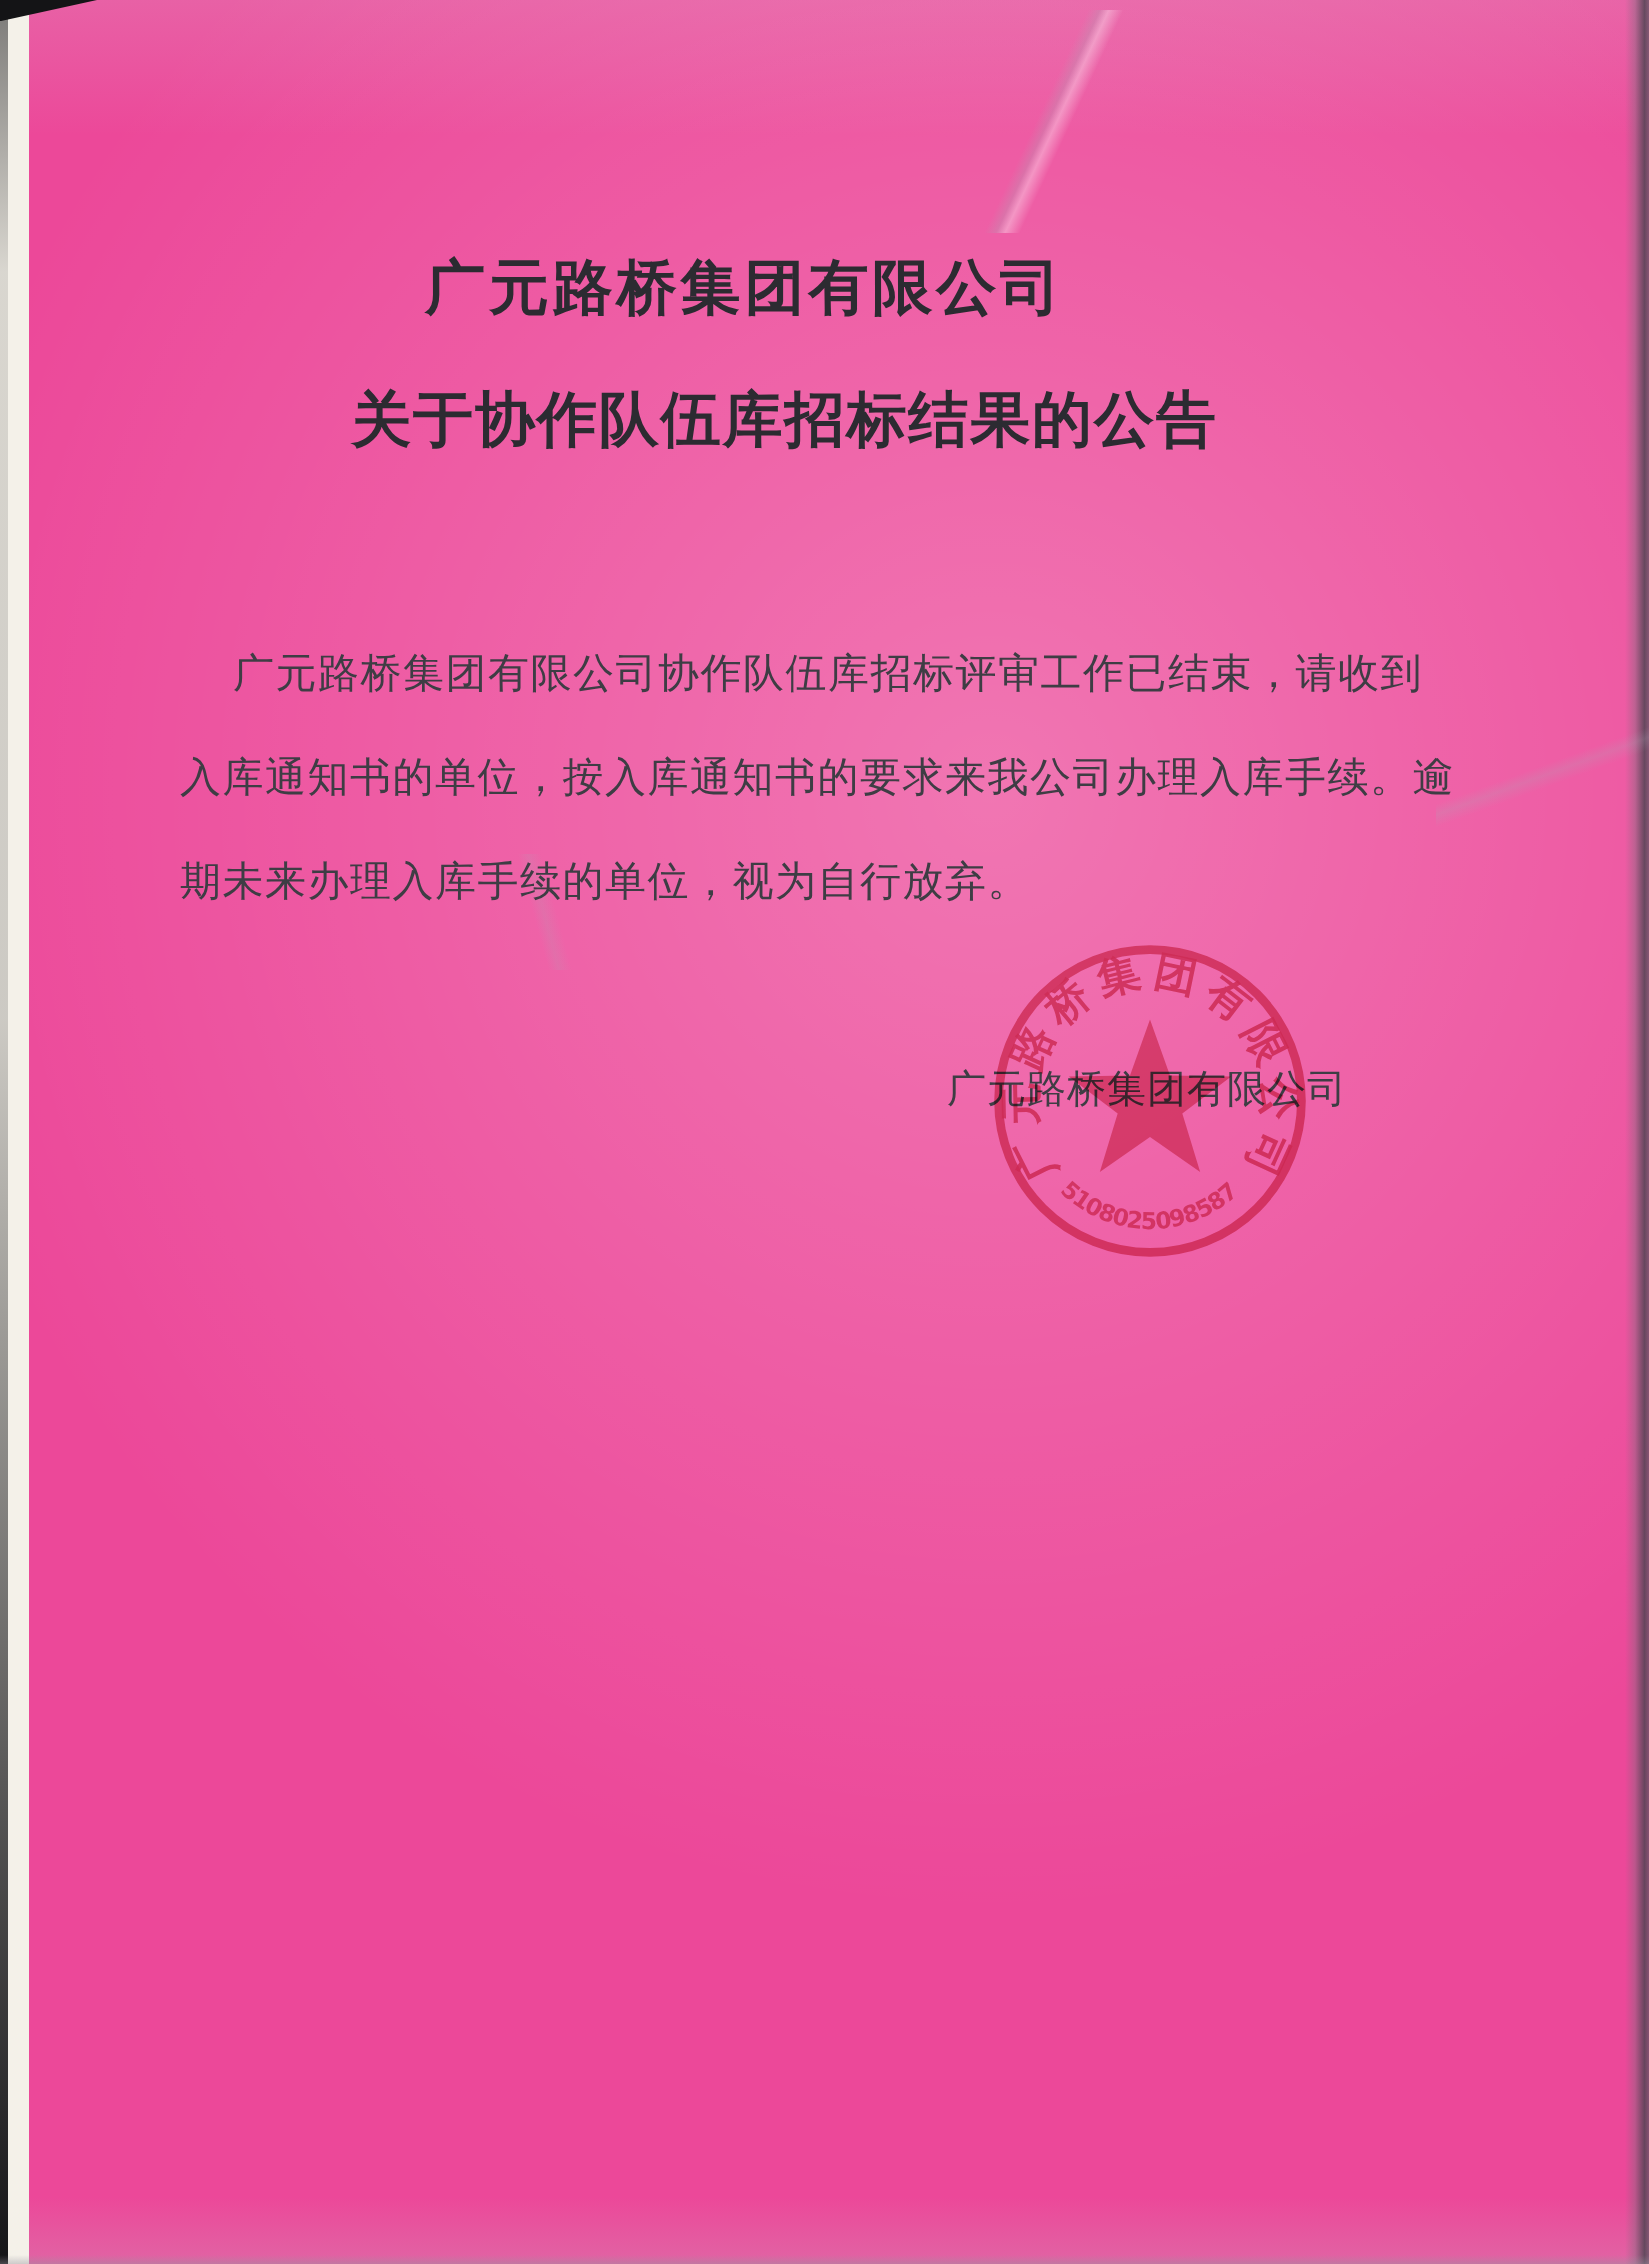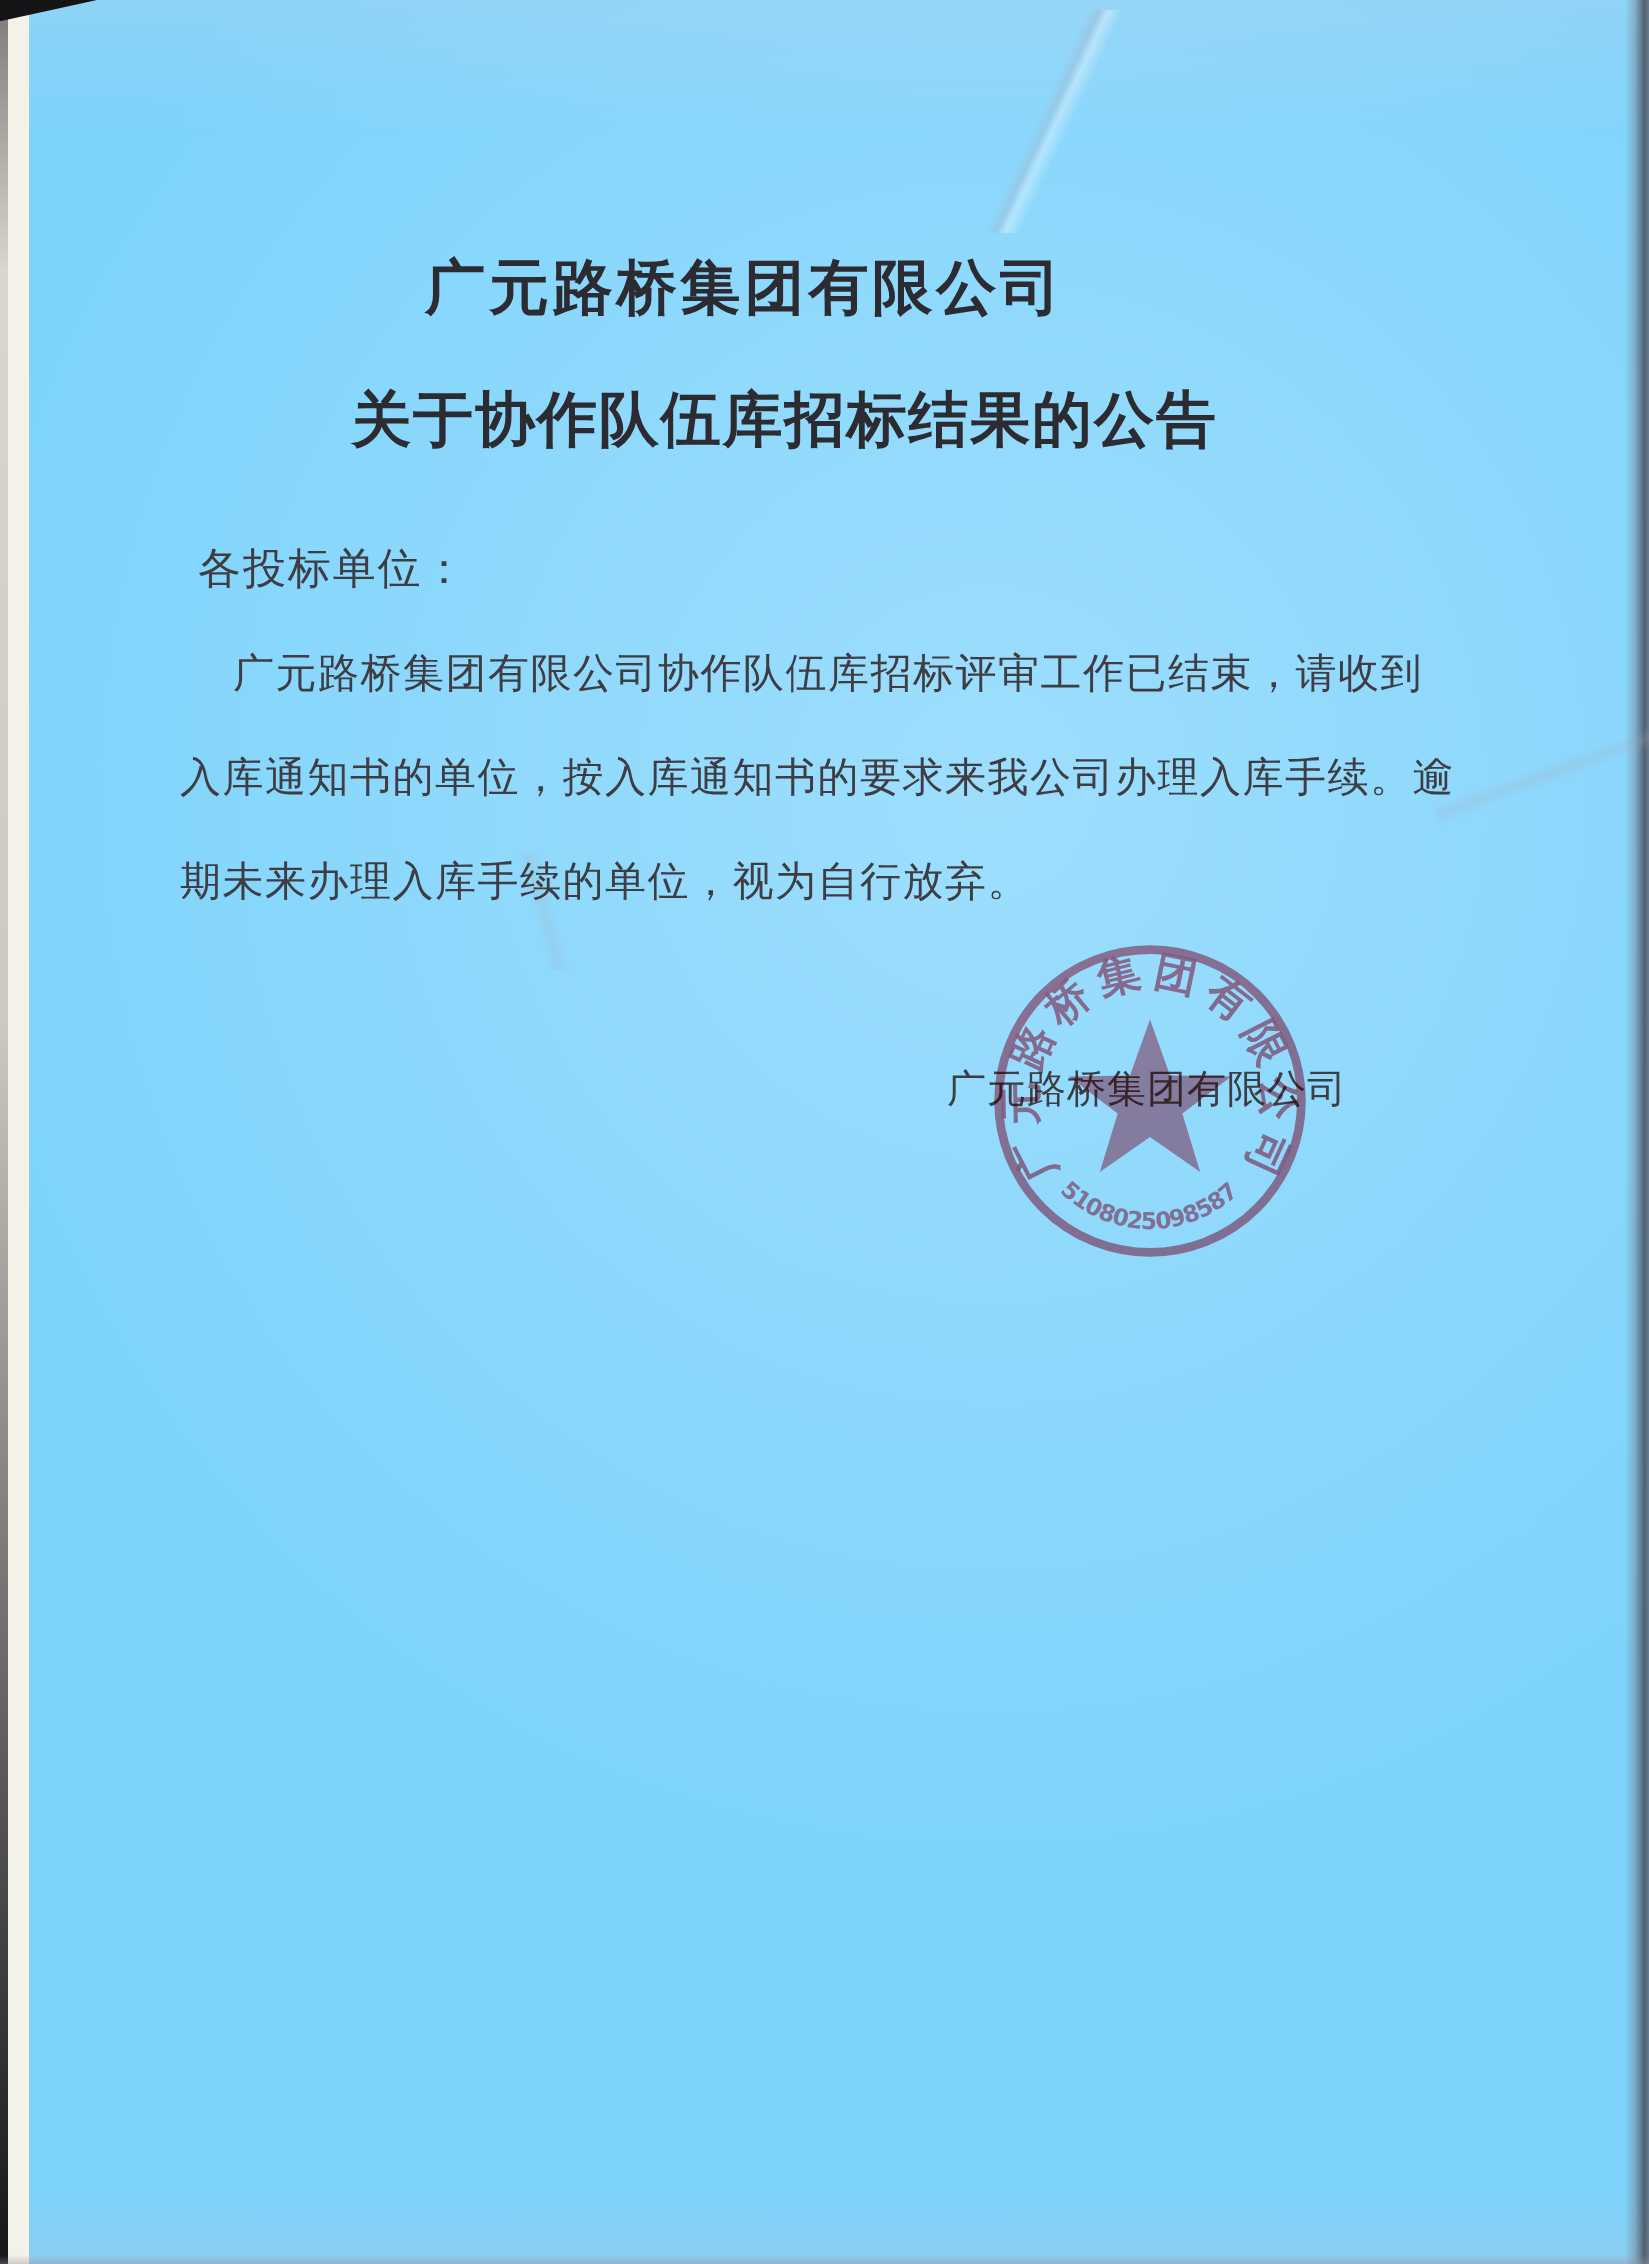--- a/index.html
+++ b/index.html
@@ -1,19 +1,19 @@
 <!DOCTYPE html>
 <html><head>
 <meta charset="utf-8">
 <style>
   html,body{margin:0;padding:0;background:#3a3a3d;}
   .scan{
     position:relative;
     width:1650px;height:2265px;
-    background:#7dd3fc;
+    background:#ec4899;
     overflow:hidden;
     font-family:"DejaVu Serif","Liberation Serif",serif;
   }
   
   .scan::before{
     content:"";position:absolute;inset:0;pointer-events:none;
     background:
       radial-gradient(120% 90% at 60% 35%, rgba(255,255,255,0.25) 0%, rgba(255,255,255,0) 55%),
       linear-gradient(180deg, rgba(214,210,222,0.18) 0%, rgba(214,210,222,0) 6%),
       linear-gradient(0deg, rgba(190,186,198,0.25) 0%, rgba(190,186,198,0) 3%);
@@ -83,21 +83,20 @@
   <div class="edge-topleft-wedge"></div>
   <div class="edge-right-band"></div>
   <div class="edge-bottom"></div>
   <div class="crease crease-1"></div>
   <div class="crease crease-2"></div>
   <div class="crease crease-3"></div>
 
   <div class="doc-title">广元路桥集团有限公司</div>
   <div class="doc-subtitle">关于协作队伍库招标结果的公告</div>
 
-  <div class="salutation">各投标单位：</div>
 
   <div class="body-line body-line-1">广元路桥集团有限公司协作队伍库招标评审工作已结束，请收到</div>
   <div class="body-line body-line-2">入库通知书的单位，按入库通知书的要求来我公司办理入库手续。逾</div>
   <div class="body-line body-line-3">期未来办理入库手续的单位，视为自行放弃。</div>
 
   <div class="signature">广元路桥集团有限公司</div>
 
   <svg class="stamp" viewBox="0 0 340 340" xmlns="http://www.w3.org/2000/svg">
     <defs>
       <path id="arcTop" d="M 76.4 241.9 A 118 118 0 1 1 263.6 241.9" fill="none"></path>

